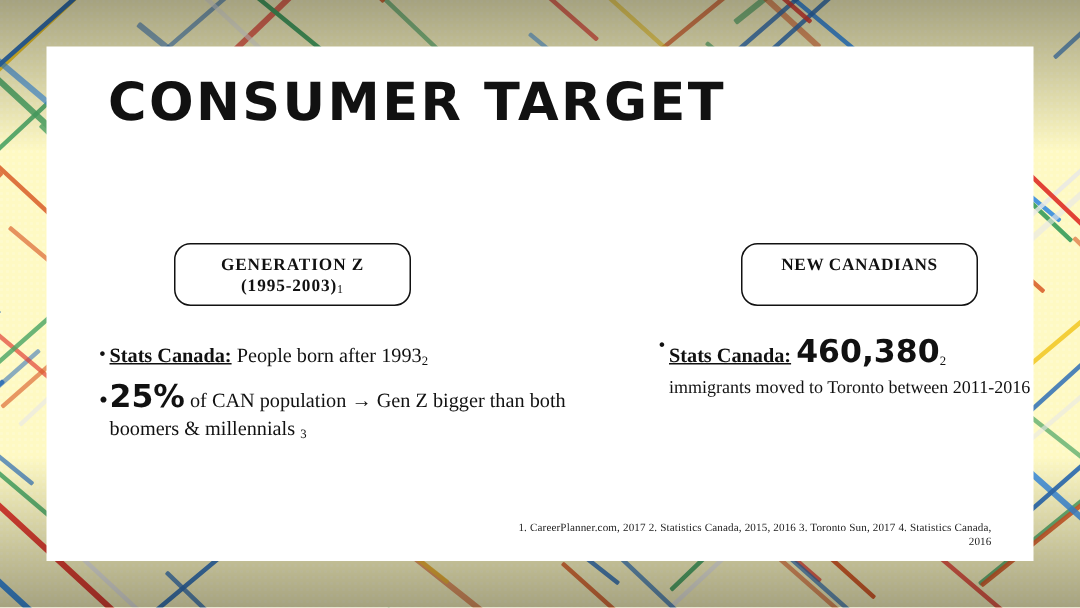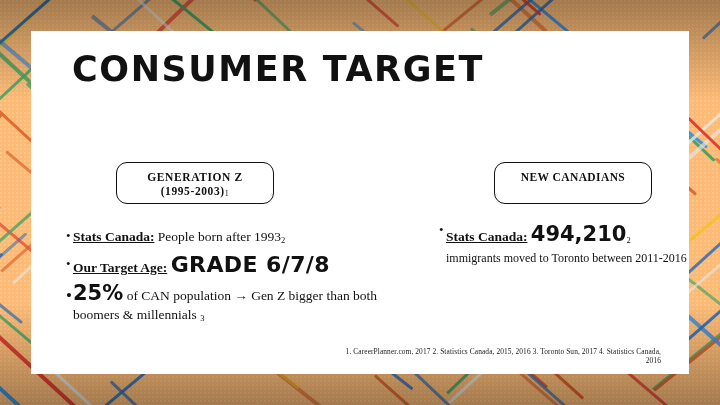--- a/index.html
+++ b/index.html
@@ -12,21 +12,21 @@
     height: 405px;
     overflow: hidden;
     font-family: "Liberation Serif", serif;
   }
 
   
   #slide {
     position: relative;
     width: 720px;
     height: 405px;
-    background: #fdba74;
+    background: #fef9c3;
     overflow: hidden;
   }
   
   #slide .texture {
     position: absolute;
     inset: 0;
     background-image:
       radial-gradient(circle at 1px 1px, rgba(255,255,255,0.16) 0.9px, transparent 1.1px);
     background-size: 4px 4px;
     pointer-events: none;
@@ -312,37 +312,33 @@
     <div class="pill" id="pill-newcan">
       <div>NEW CANADIANS</div>
     </div>
 
     <div class="col" id="col-left">
 
       <div class="bullet">
         <span class="lead">Stats Canada:</span><span> People born after 1993</span><span class="sup">2</span>
       </div>
 
-      <div class="bullet">
-        <span class="lead">Our Target Age:</span>
-        <span class="huge">GRADE 6/7/8</span>
-      </div>
 
       <div class="bullet big">
         <span class="pct">25%</span><span> of CAN population → Gen Z bigger than both boomers &amp; millennials </span><span class="sup">3</span>
       </div>
 
     </div>
 
     <div class="col" id="col-right">
 
       <div class="bullet">
         <div id="right-line1">
           <span class="lead">Stats Canada:</span>
-          <span class="big-num">494,210</span><span class="sup">2</span>
+          <span class="big-num">460,380</span><span class="sup">2</span>
         </div>
         <div id="right-body">immigrants moved to Toronto between 2011-2016</div>
       </div>
 
 
     </div>
 
     <div id="footnotes">1. CareerPlanner.com, 2017   2. Statistics Canada, 2015, 2016   3. Toronto Sun, 2017  4. Statistics Canada, 2016</div>
 
   </div>

